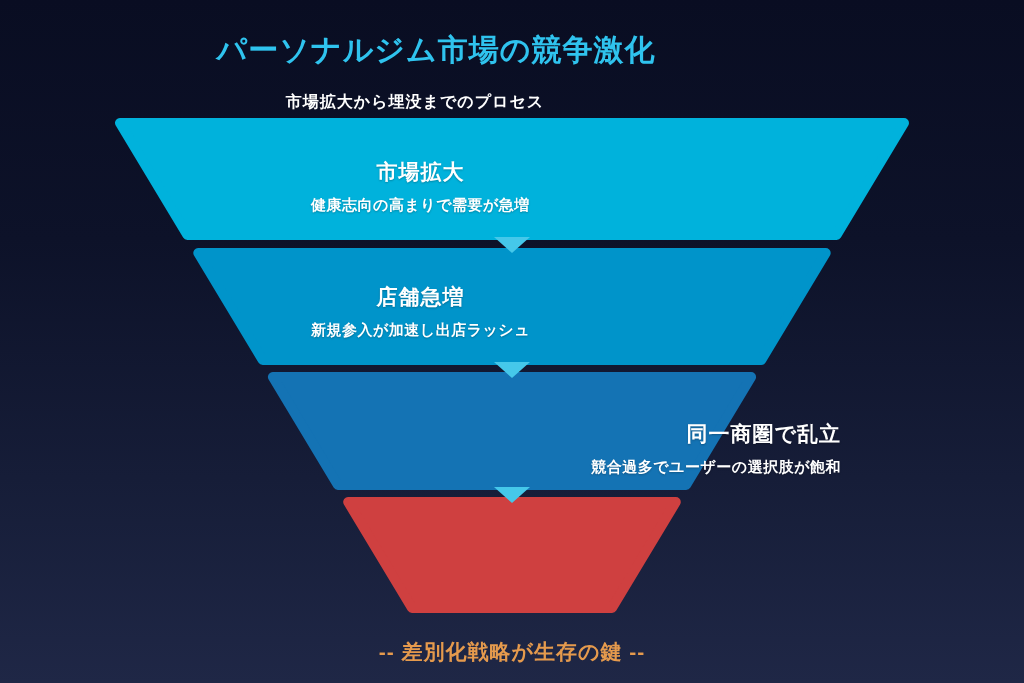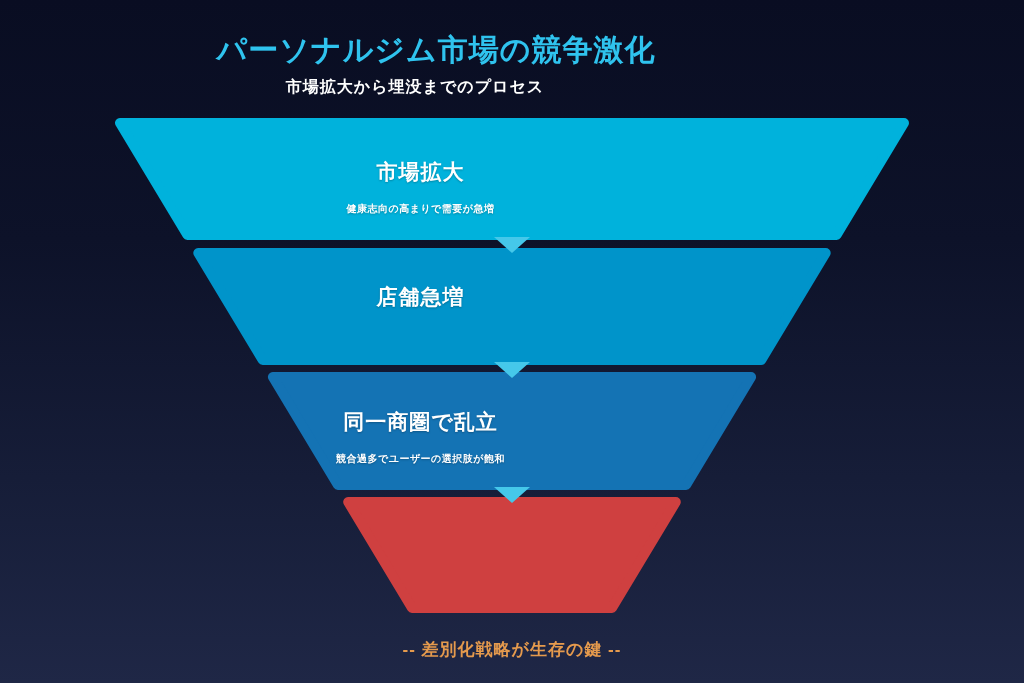--- a/index.html
+++ b/index.html
@@ -9,35 +9,35 @@
     overflow:hidden;
     background:linear-gradient(180deg,#090d22 0%,#0d1229 35%,#161d38 70%,#1f2746 100%);
     font-family:"Liberation Sans","DejaVu Sans",sans-serif;
   }
   .page-title{
     position:absolute;top:30px;left:0;width:872px;
     text-align:center;font-size:30px;font-weight:700;
     color:#2fc3ee;letter-spacing:1px;
   }
   .page-subtitle{
-    position:absolute;top:77px;left:0;width:830px;
+    position:absolute;top:92px;left:0;width:830px;
     text-align:center;font-size:16px;font-weight:700;
     color:#ffffff;letter-spacing:1px;
   }
   .funnel-svg{position:absolute;top:0;left:0;}
   .stage-text{
     position:absolute;left:0;width:841px;text-align:center;color:#ffffff;
     text-shadow:0 1px 2px rgba(0,0,0,0.25);
   }
   .stage-title{font-size:21px;font-weight:700;letter-spacing:1px;}
-  .stage-subtitle{font-size:10px;font-weight:600;margin-top:16px;letter-spacing:0.5px;}
-  .t1{top:158px;} .t2{top:283px;} .t3{top:408px;} .t4{top:535px;}
+  .stage-subtitle{font-size:15px;font-weight:600;margin-top:10px;letter-spacing:0.5px;}
+  .t1{top:158px;} .t2{top:283px;} .t3{top:420px;text-align:right;} .t4{top:535px;}
   .footer-note{
     position:absolute;top:638px;left:0;width:1024px;
-    text-align:center;font-size:17px;font-weight:700;
+    text-align:center;font-size:21px;font-weight:700;
     color:#e59a4d;letter-spacing:1px;
   }
 </style>
 </head>
 <body>
 
 <div class="stage">
 
   <div class="page-title">パーソナルジム市場の競争激化</div>
   <div class="page-subtitle">市場拡大から埋没までのプロセス</div>
@@ -54,20 +54,21 @@
     <polygon points="494,487 530,487 512,503" fill="#45c8ea"></polygon>
   </svg>
 
   <div class="stage-text t1">
     <div class="stage-title">市場拡大</div>
     <div class="stage-subtitle">健康志向の高まりで需要が急増</div>
   </div>
 
   <div class="stage-text t2">
     <div class="stage-title">店舗急増</div>
+    <div class="stage-subtitle">新規参入が加速し出店ラッシュ</div>
   </div>
 
   <div class="stage-text t3">
     <div class="stage-title">同一商圏で乱立</div>
     <div class="stage-subtitle">競合過多でユーザーの選択肢が飽和</div>
   </div>
 
   <div class="stage-text t4">
   </div>
 

